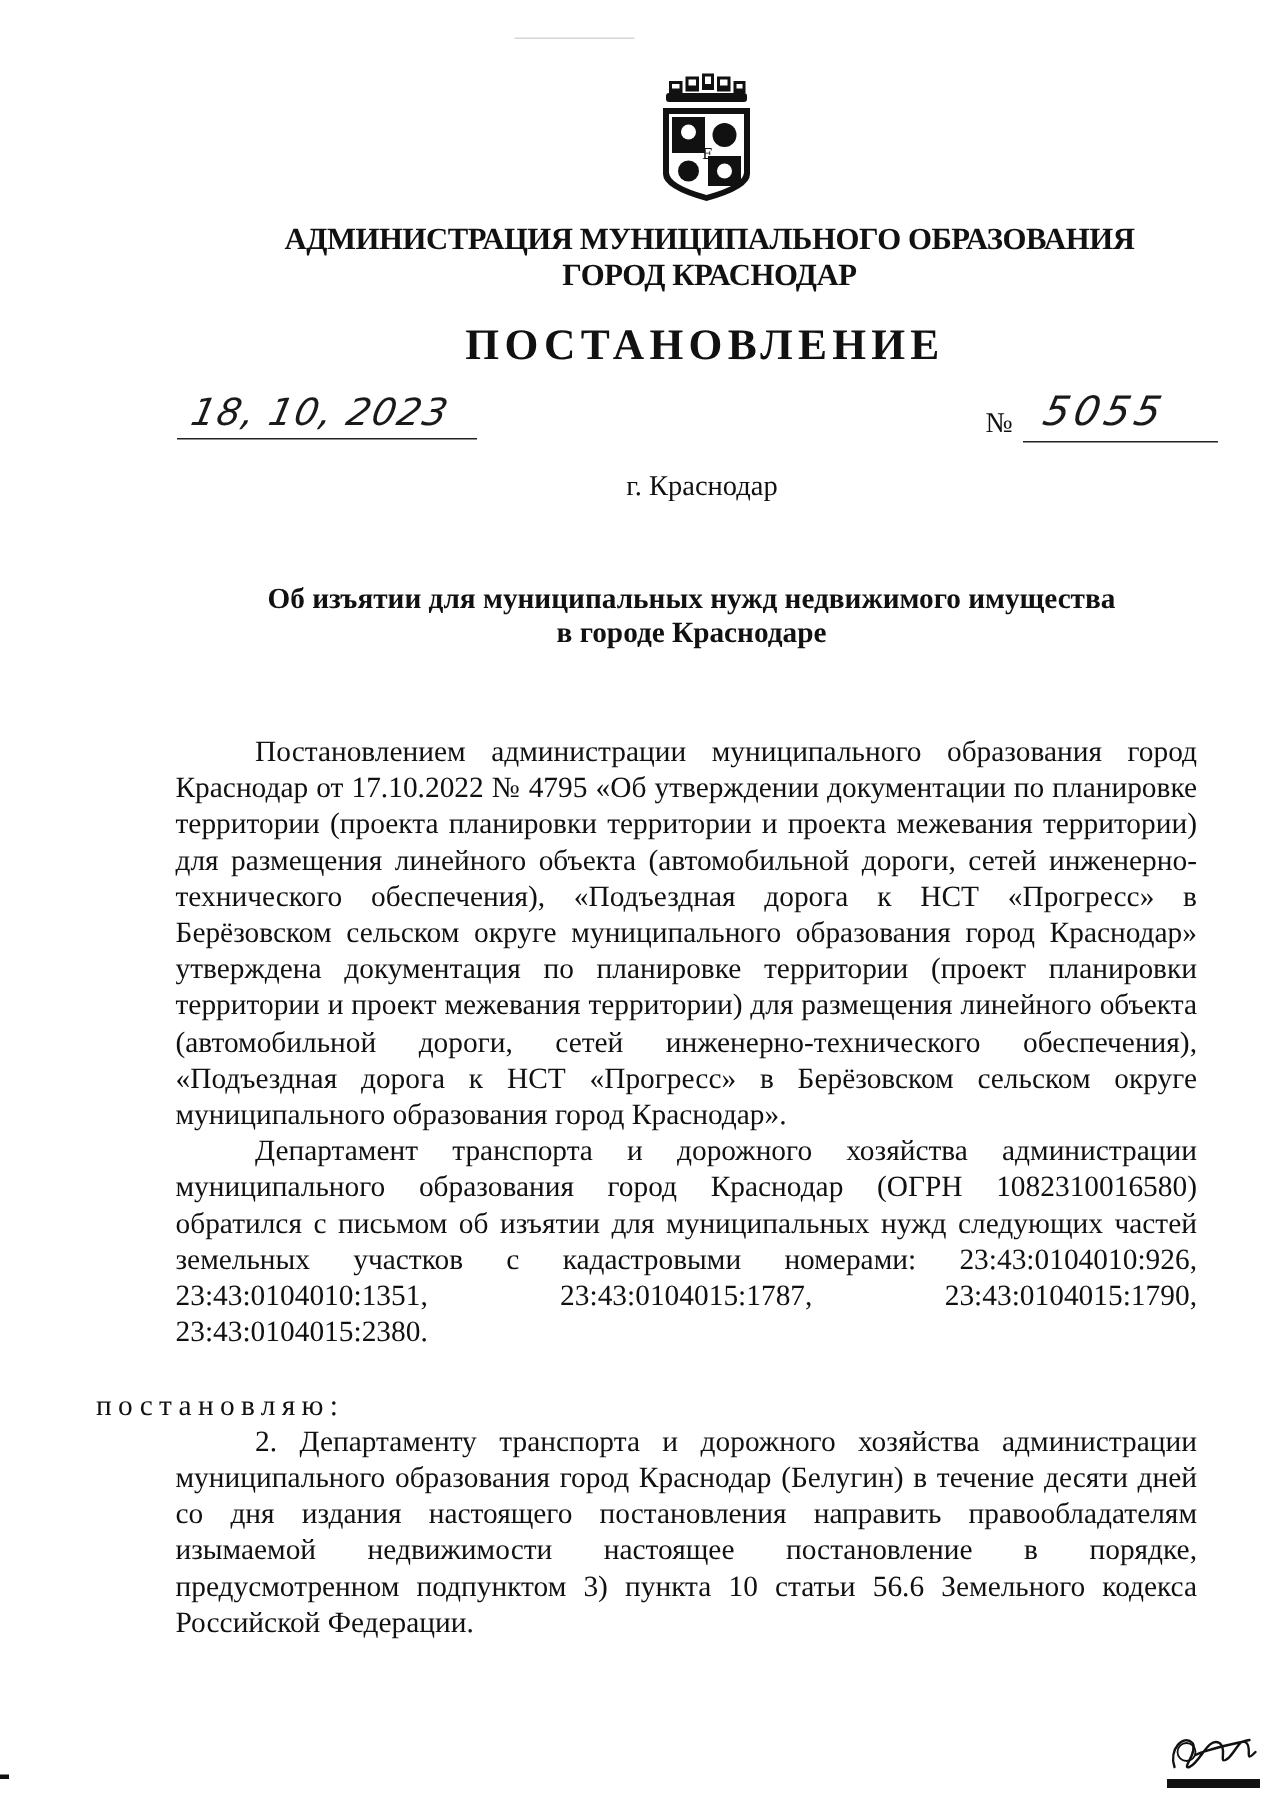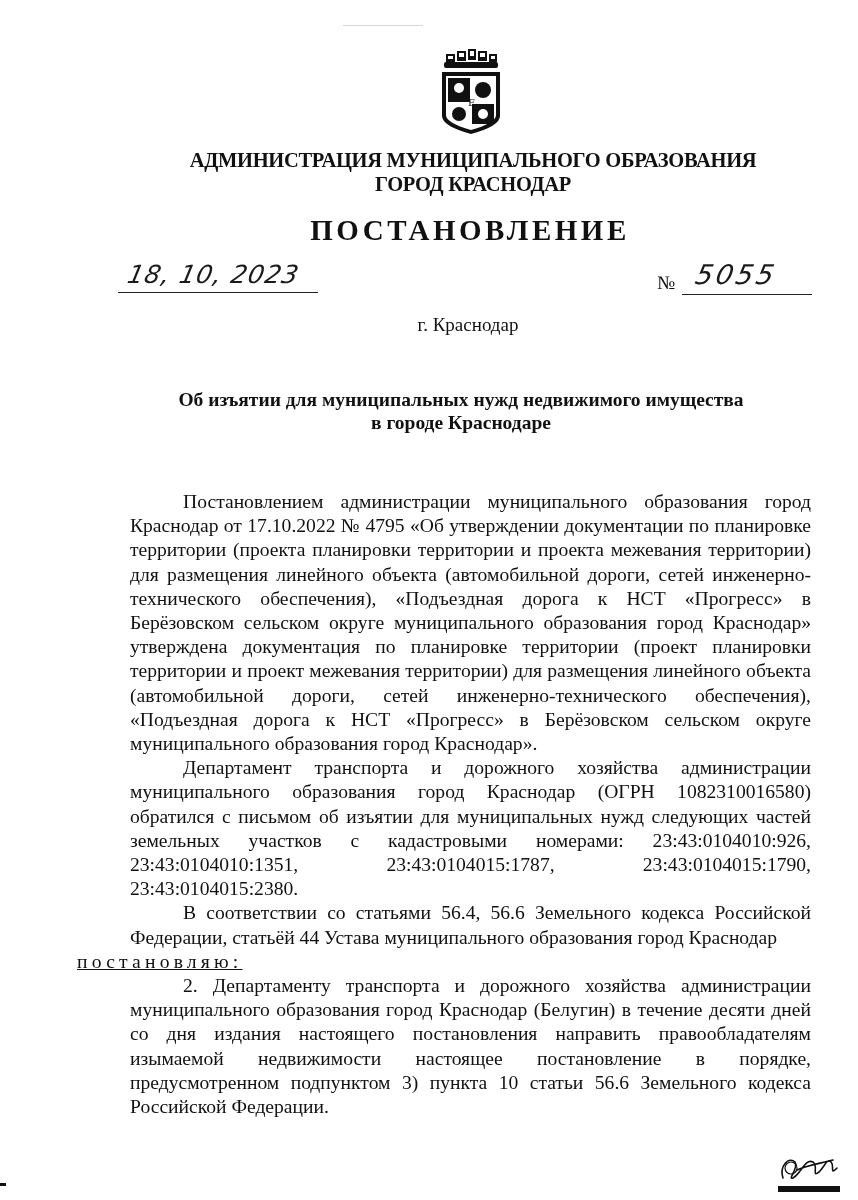--- a/index.html
+++ b/index.html
@@ -28,25 +28,25 @@
     .num-field span {
       position: absolute; left: 14px; top: -3px; font-family: "DejaVu Sans", sans-serif; font-style: italic;
       font-size: 27px; letter-spacing: 3px; transform: skewX(-12deg); color: #1a1a1a; font-weight: 300;
     }
     .city { position: absolute; left: 0; width: 936px; top: 314px; text-align: center; font-size: 19px; }
     .title {
       position: absolute; left: 0; width: 922px; top: 388px; text-align: center;
       font-weight: bold; font-size: 19.5px; line-height: 23px;
     }
     .body {
-      position: absolute; left: 130px; top: 490px; width: 681px;
+      position: absolute; left: 117px; top: 490px; width: 681px;
       font-size: 19.6px; line-height: 24.2px; text-align: justify;
     }
     .body p { margin: 0; text-indent: 53px; }
-    .spaced { letter-spacing: 4.2px; text-decoration: underline; }
+    .spaced { letter-spacing: 4.2px; }
     .signature { position: absolute; left: 775px; top: 1148px; width: 70px; height: 40px; }
     .sig-bar { position: absolute; left: 778px; top: 1186px; width: 62px; height: 6px; background: #111; }
     .edge-mark { position: absolute; left: 0; top: 1183px; width: 6px; height: 3px; background: #111; }
   </style>
 </head>
 <body>
 
 <div class="scan-mark"></div>
 
 <svg class="coat" viewBox="0 0 66 88">
@@ -97,21 +97,21 @@
 <div class="city">г. Краснодар</div>
 
 <div class="title">
   <div>Об изъятии для муниципальных нужд недвижимого имущества</div>
   <div>в городе Краснодаре</div>
 </div>
 
 <div class="body">
   <p>Постановлением администрации муниципального образования город Краснодар от 17.10.2022 № 4795 «Об утверждении документации по планировке территории (проекта планировки территории и проекта межевания территории) для размещения линейного объекта (автомобильной дороги, сетей инженерно-технического обеспечения), «Подъездная дорога к НСТ «Прогресс» в Берёзовском сельском округе муниципального образования город Краснодар» утверждена документация по планировке территории (проект планировки территории и проект межевания территории) для размещения линейного объекта (автомобильной дороги, сетей инженерно-технического обеспечения), «Подъездная дорога к НСТ «Прогресс» в Берёзовском сельском округе муниципального образования город Краснодар».</p>
   <p>Департамент транспорта и дорожного хозяйства администрации муниципального образования город Краснодар (ОГРН 1082310016580) обратился с письмом об изъятии для муниципальных нужд следующих частей земельных участков с кадастровыми номерами: 23:43:0104010:926, 23:43:0104010:1351, 23:43:0104015:1787, 23:43:0104015:1790, 23:43:0104015:2380.</p>
-  <p><span>В соответствии со статьями 56.4, 56.6 Земельного кодекса Российской Федерации, статьёй 44 Устава муниципального образования город Краснодар</span><br><span class="spaced" style="margin-left:-53px">постановляю:</span></p>
+  <p><br><span class="spaced" style="margin-left:-53px">постановляю:</span></p>
   <p>2. Департаменту транспорта и дорожного хозяйства администрации муниципального образования город Краснодар (Белугин) в течение десяти дней со дня издания настоящего постановления направить правообладателям изымаемой недвижимости настоящее постановление в порядке, предусмотренном подпунктом 3) пункта 10 статьи 56.6 Земельного кодекса Российской Федерации.</p>
 </div>
 
 <svg class="signature" viewBox="0 0 70 40">
   <path d="M8 30 C4 18 14 8 20 14 C24 20 12 32 18 30 C26 26 30 10 38 14 C44 18 36 30 44 24 C50 18 52 10 56 14 C60 18 54 28 62 20 M22 22 C30 18 42 16 58 12" fill="none" stroke="#111" stroke-width="1.6" stroke-linecap="round"></path>
   <circle cx="16" cy="20" r="6" fill="none" stroke="#111" stroke-width="1.2"></circle>
 </svg>
 <div class="sig-bar"></div>
 <div class="edge-mark"></div>
 

